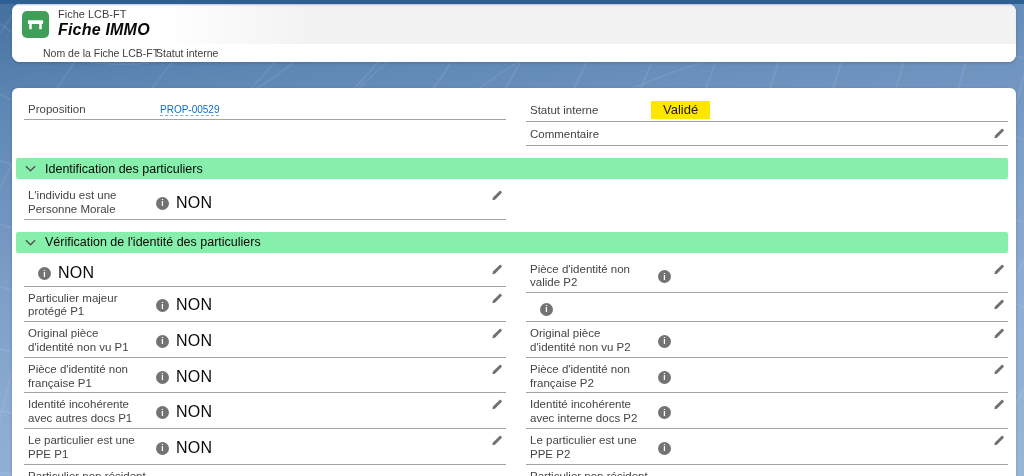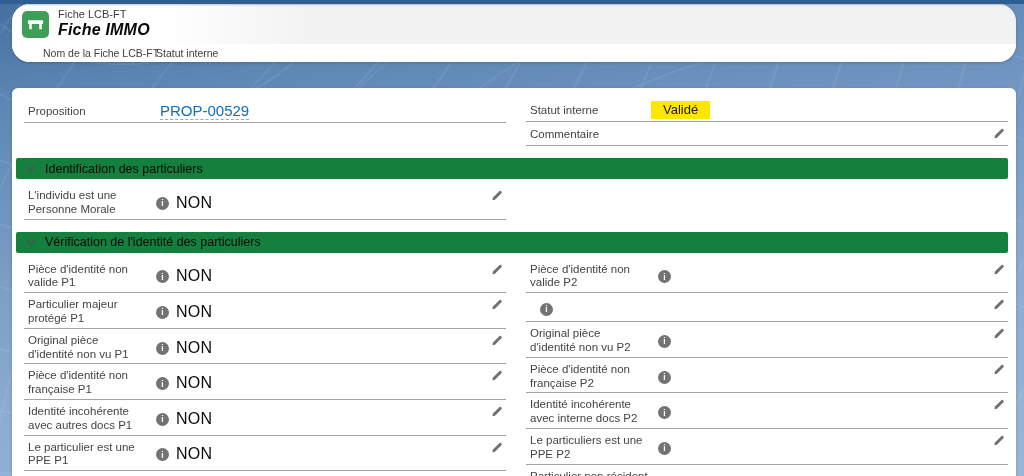--- a/index.html
+++ b/index.html
@@ -13,21 +13,21 @@
     position:absolute; inset:0; pointer-events:none;
     background:
       repeating-radial-gradient(circle at 12% -30%, transparent 0 26px, rgba(255,255,255,.07) 26px 28px, transparent 28px 60px),
       repeating-radial-gradient(circle at 85% 130%, transparent 0 34px, rgba(255,255,255,.06) 34px 36px, transparent 36px 78px);
   }
   .top-strip { position:absolute; top:0; left:0; right:0; height:4px; background:#2e5f92; z-index:5; }
 
   
   .header-card {
     position:absolute; left:12px; right:8px; top:4px; height:58px;
-    border-radius:18px; overflow:hidden; background:#fff;
+    border-radius:8px; overflow:hidden; background:#fff;
     box-shadow:0 1px 3px rgba(20,40,70,.25); z-index:4;
   }
   .title-band {
     height:40px; display:flex; align-items:center; padding-left:10px;
     background:linear-gradient(90deg, #ffffff 0px, #ffffff 150px, #f3f2f2 300px, #f3f2f2 100%);
     box-shadow:inset 0 2px 2px -1px rgba(130,150,175,.55);
   }
   .entity-icon {
     width:27px; height:27px; border-radius:5px; flex:none;
     background:var(--entity-icon-green, #3f9e58);
@@ -63,33 +63,33 @@
     line-height:1.2; padding-top:2px;
   }
   .info-icon {
     width:13px; height:13px; border-radius:50%; flex:none;
     background:#737373; color:#fff; font-size:8.5px; font-weight:bold;
     display:flex; align-items:center; justify-content:center;
     margin:3px 7px 0 10px; cursor:default;
   }
   .f-value { font-size:16px; color:#0b0b0b; padding-top:2px; letter-spacing:.3px; }
   .f-link {
-    font-size:15px; color:var(--link-blue, #0b6fc2); text-decoration:none;
+    font-size:10px; color:var(--link-blue, #0b6fc2); text-decoration:none;
     border-bottom:1px dashed rgba(11,111,194,.55); margin-left:14px; padding-top:1px; cursor:pointer;
   }
   .badge-yellow {
     font-size:13px; color:#1a1a1a; background:var(--status-highlight-yellow, #ffe600);
     padding:1px 12px 2px; margin-left:3px;
   }
   .pencil {
     margin-left:auto; background:none; border:none; padding:2px 3px 0 0;
     cursor:pointer; flex:none; align-self:flex-start;
   }
   .section-bar {
-    height:21px; background:#15803d; border-radius:2px;
+    height:21px; background:#86efac; border-radius:2px;
     display:flex; align-items:center; padding-left:9px;
     margin:12px 0 5px -8px; font-size:12.5px; color:#080707;
   }
   .section-bar .chev { display:flex; margin-right:9px; cursor:pointer; }
   .top-grid { margin-top:2px; }
 </style>
 </head>
 <body>
 
 <div class="bg-pattern"></div>
@@ -173,21 +173,20 @@
     <span class="chev">
       <svg width="11" height="7" viewBox="0 0 12 7">
           <path d="M1 1l5 5 5-5" fill="none" stroke="#514f4d" stroke-width="1.5"></path>
         </svg>
     </span>
     <span>Vérification de l'identité des particuliers</span>
   </div>
   <div class="detail-grid">
     <div class="col" id="section-1-left">
   <div class="field-row">
-    <div class="f-label">Pièce d'identité non valide P1</div>
     <span class="info-icon">i</span>
     <span class="f-value">NON</span>
     <button class="pencil">
       <svg width="13" height="13" viewBox="0 0 16 16">
         <path fill="#717171" d="M2.9 13.8l.7-3.2 8.2-8.2c.4-.4 1-.4 1.4 0l1.1 1.1c.4.4.4 1 0 1.4l-8.2 8.2-3.2.7z"></path>
       </svg>
     </button>
   </div>
 
   <div class="field-row">
@@ -303,21 +302,21 @@
     <span class="info-icon">i</span>
     <span class="f-value"></span>
     <button class="pencil">
       <svg width="13" height="13" viewBox="0 0 16 16">
         <path fill="#717171" d="M2.9 13.8l.7-3.2 8.2-8.2c.4-.4 1-.4 1.4 0l1.1 1.1c.4.4.4 1 0 1.4l-8.2 8.2-3.2.7z"></path>
       </svg>
     </button>
   </div>
 
   <div class="field-row">
-    <div class="f-label">Le particuliers est une PPE P2</div>
+    <div class="f-label">Le particulier est une PPE P2</div>
     <span class="info-icon">i</span>
     <span class="f-value"></span>
     <button class="pencil">
       <svg width="13" height="13" viewBox="0 0 16 16">
         <path fill="#717171" d="M2.9 13.8l.7-3.2 8.2-8.2c.4-.4 1-.4 1.4 0l1.1 1.1c.4.4.4 1 0 1.4l-8.2 8.2-3.2.7z"></path>
       </svg>
     </button>
   </div>
 
   <div class="field-row">

